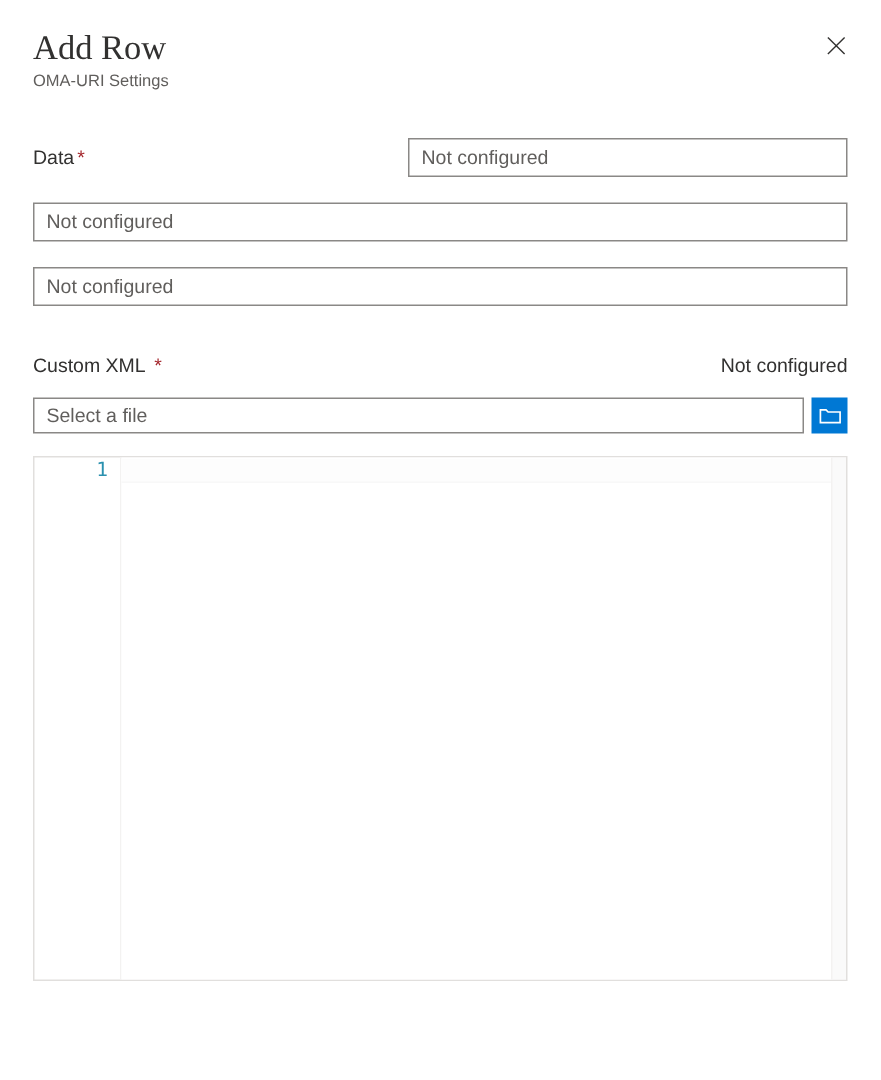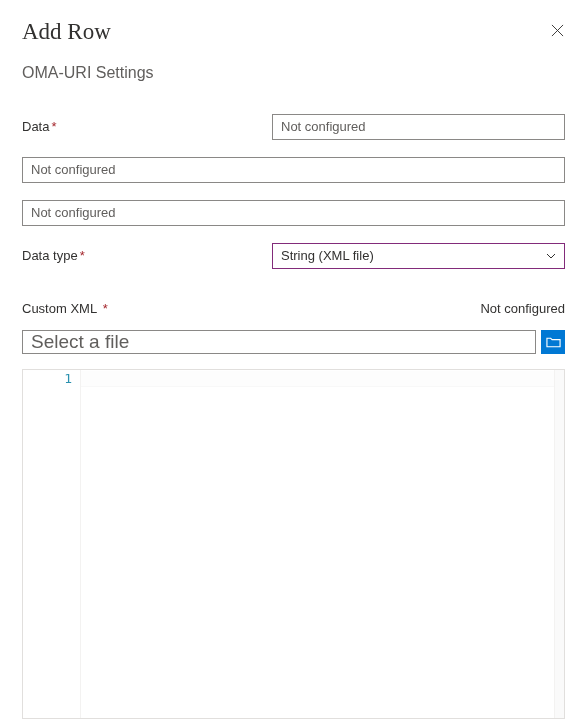--- a/index.html
+++ b/index.html
@@ -26,23 +26,23 @@
       flex-direction: column;
     }
     .title {
       font-size: 23px;
       font-weight: 400;
       color: #323130;
       line-height: 1.2;
       font-family: Liberation Serif, serif;
     }
     .subtitle {
-      font-size: 16px;
-      color: #605e5c;
-      margin-top: 18px;
+      font-size: 11px;
+      color: #605e5c;
+      margin-top: 2px;
     }
     .close-icon {
       cursor: pointer;
       width: 16px;
       height: 16px;
       display: flex;
       align-items: center;
       justify-content: center;
       color: #323130;
       margin-top: 4px;
@@ -133,21 +133,21 @@
     .file-row {
       display: flex;
       align-items: stretch;
       gap: 5px;
     }
     .file-input {
       flex: 1;
       height: 24px;
       border: 1px solid #8a8886;
       padding: 0 8px;
-      font-size: 19px;
+      font-size: 13px;
       color: #605e5c;
       font-family: inherit;
       background: #fff;
     }
     .file-input::placeholder {
       color: #605e5c;
     }
     .file-btn {
       width: 24px;
       height: 24px;
@@ -231,37 +231,20 @@
       <input type="text" class="text-input" placeholder="Not configured" style="">
     </div>
   </div>
 
   <div class="row">
     <div class="field-wrap">
       <input type="text" class="text-input" placeholder="Not configured" style="">
     </div>
   </div>
 
-  <div class="row">
-    <div class="label">
-      <span>Data type</span><span class="req">*</span>
-    </div>
-    <div class="field-wrap">
-      <div class="select-wrap">
-        <select class="select-input">
-          <option>String (XML file)</option>
-        </select>
-        <span class="chevron">
-          <svg viewBox="0 0 12 12">
-              <polyline points="2,4 6,8 10,4" fill="none" stroke="currentColor" stroke-width="1"></polyline>
-            </svg>
-        </span>
-      </div>
-    </div>
-  </div>
 </div>
 
 <div class="section-label-row">
   <div class="section-label">
     <span>Custom XML</span><span class="req"> *</span>
   </div>
   <div class="status-text">Not configured</div>
 </div>
 
 <div class="file-row">

